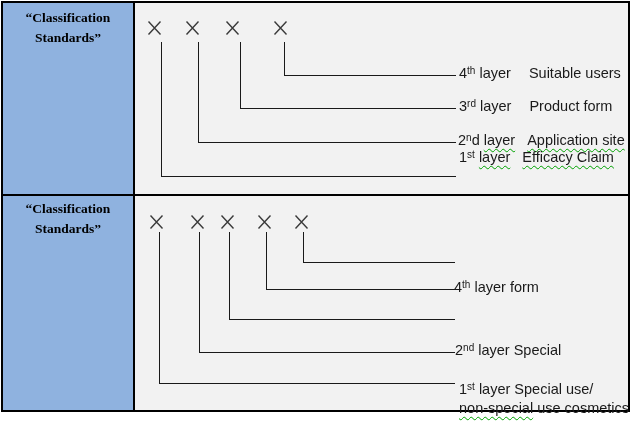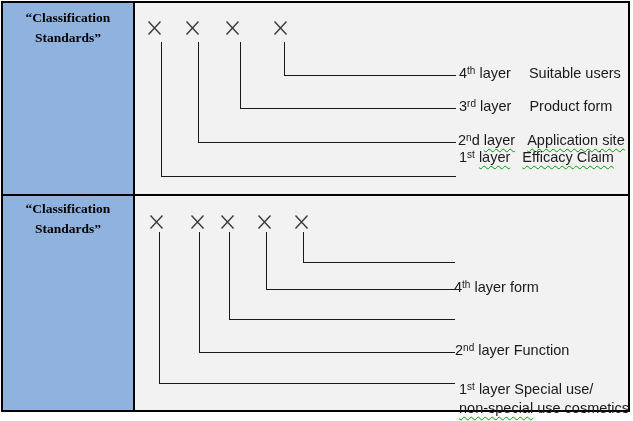--- a/index.html
+++ b/index.html
@@ -122,19 +122,19 @@
     <span>2</span><sup>n</sup><span>d </span><span class="squig">layer</span><span class="gap g12"></span><span class="squig">Application site</span>
   </div>
   <div class="lbl" style="left:459px;top:148px">
     <span>1</span><sup>st</sup><span> </span><span class="squig">layer</span><span class="gap g12"></span><span class="squig">Efficacy Claim</span>
   </div>
 
   <div class="lbl" style="left:454px;top:278px">
     <span>4</span><sup>th</sup><span> </span><span>layer</span><span> form</span>
   </div>
   <div class="lbl" style="left:455px;top:341px">
-    <span>2</span><sup>nd</sup><span> </span><span>layer</span><span> Function</span>
+    <span>2</span><sup>nd</sup><span> </span><span>layer</span><span> Special</span>
   </div>
   <div class="lbl" style="left:459px;top:380px">
     <span>1</span><sup>st</sup><span> </span><span>layer</span><span> Special use/</span><br>
     <span class="squig">non-special</span><span> use cosmetics</span>
   </div>
 </div>
 
 </body></html>

